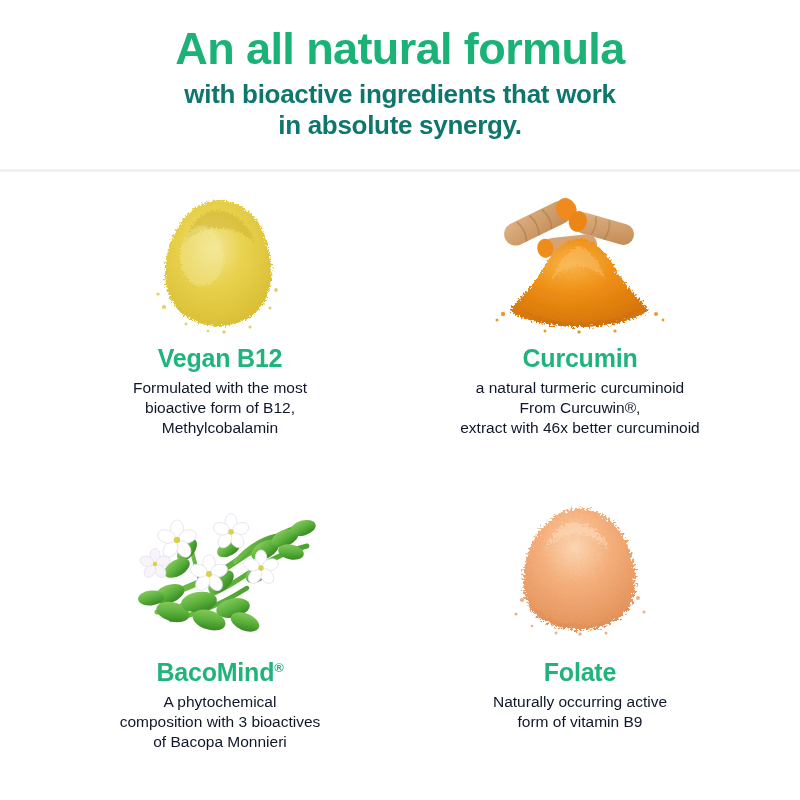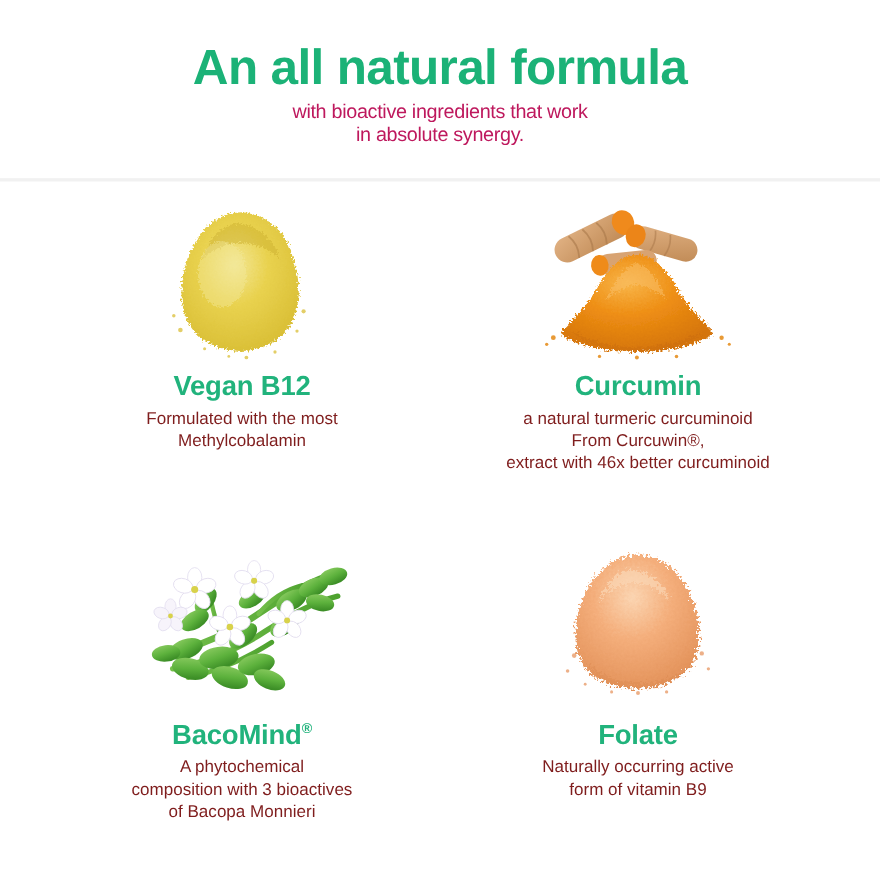--- a/index.html
+++ b/index.html
@@ -23,38 +23,37 @@
     flex-direction: column;
   }
 
   
   .header {
     width: 100%;
     padding-top: 26px;
     padding-bottom: 14px;
     text-align: center;
     background: #ffffff;
-    margin-top: 12px;
   }
 
   .headline {
     font-size: 45px;
     line-height: 1.04;
     font-weight: 700;
     letter-spacing: -0.6px;
     color: #1bb277;
   }
 
   .subhead {
     margin-top: 6px;
-    font-size: 18px;
+    font-size: 26px;
     line-height: 1.20;
-    font-weight: 400;
+    font-weight: 700;
     letter-spacing: -0.3px;
-    color: #be185d;
+    color: #0f766e;
   }
 
   .subhead .line { display: block; }
 
   .divider {
     width: 100%;
     height: 3px;
     background: #f1f1f1;
     margin-top: 14px;
   }
@@ -99,21 +98,21 @@
   .card-title .reg {
     font-size: 0.52em;
     vertical-align: super;
     line-height: 0;
   }
 
   .card-desc {
     margin-top: 5px;
     font-size: 15.5px;
     line-height: 1.30;
-    color: #7f1d1d;
+    color: #0f172a;
     text-align: center;
     max-width: 300px;
   }
 
   .card-desc .line { display: block; white-space: nowrap; }
 
   
   .row2 .art { height: 148px; }
   .row2 .card-title { margin-top: 22px; }
 </style>
@@ -163,20 +162,21 @@
             <circle cx="104" cy="146" r="1.7"></circle>
               <circle cx="88" cy="145" r="1.3"></circle>
             <circle cx="130" cy="141" r="1.5"></circle>
               <circle cx="66" cy="138" r="1.4"></circle>
           </g>
         </svg>
       </div>
       <div class="card-title">Vegan B12</div>
       <div class="card-desc">
         <span class="line">Formulated with the most</span>
+        <span class="line">bioactive form of B12,</span>
         <span class="line">Methylcobalamin</span>
       </div>
     </div>
 
     <div class="card row1">
       <div class="art">
         <svg width="210" height="150" viewBox="0 0 210 150" aria-hidden="true">
           <defs>
             <radialGradient id="curg" cx="44%" cy="30%" r="72%">
               <stop offset="0%" stop-color="#f8b549"></stop>

